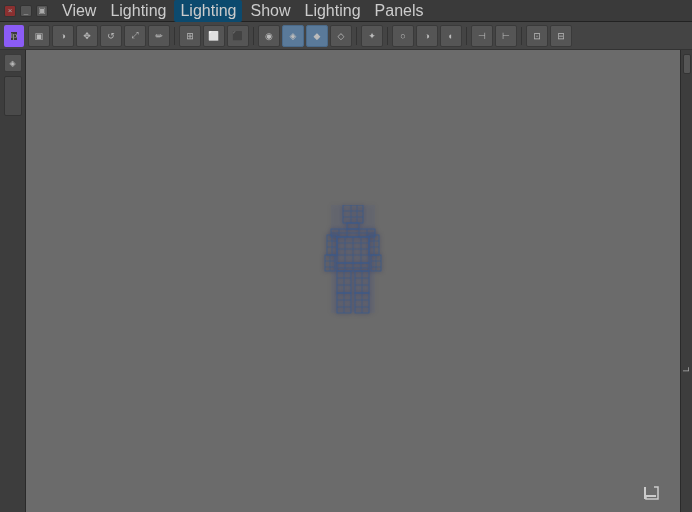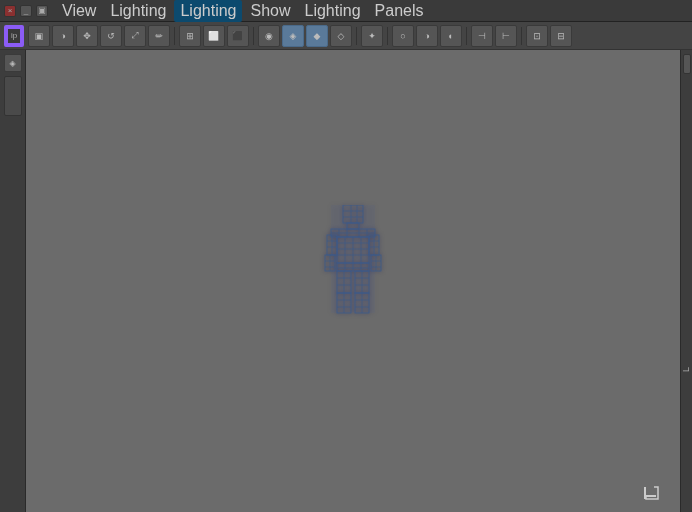--- a/index.html
+++ b/index.html
@@ -186,21 +186,21 @@
     <div class="menu-item">Lighting</div>
     <div class="menu-item active">Lighting</div>
     <div class="menu-item">Show</div>
     <div class="menu-item">Lighting</div>
     <div class="menu-item">Panels</div>
   </div>
 </div>
 
 <div id="toolbar">
 
-  <div style="width:20px; height:22px; background:#3a3a3a; border:4px solid #8b5cf6; display:flex; align-items:center; justify-content:center; font-size:8px; color:#aaa; border-radius:2px; margin-right:2px;">ip</div>
+  <div style="width:20px; height:22px; background:#3a3a3a; border:7px solid #8b5cf6; display:flex; align-items:center; justify-content:center; font-size:8px; color:#aaa; border-radius:2px; margin-right:2px;">ip</div>
 
   <div class="toolbar-btn">▣</div>
   <div class="toolbar-btn">◑</div>
   <div class="toolbar-btn">✥</div>
   <div class="toolbar-btn">↺</div>
   <div class="toolbar-btn">⤢</div>
   <div class="toolbar-btn">✏</div>
   <div class="toolbar-separator"></div>
   <div class="toolbar-btn">⊞</div>
   <div class="toolbar-btn">⬜</div>

